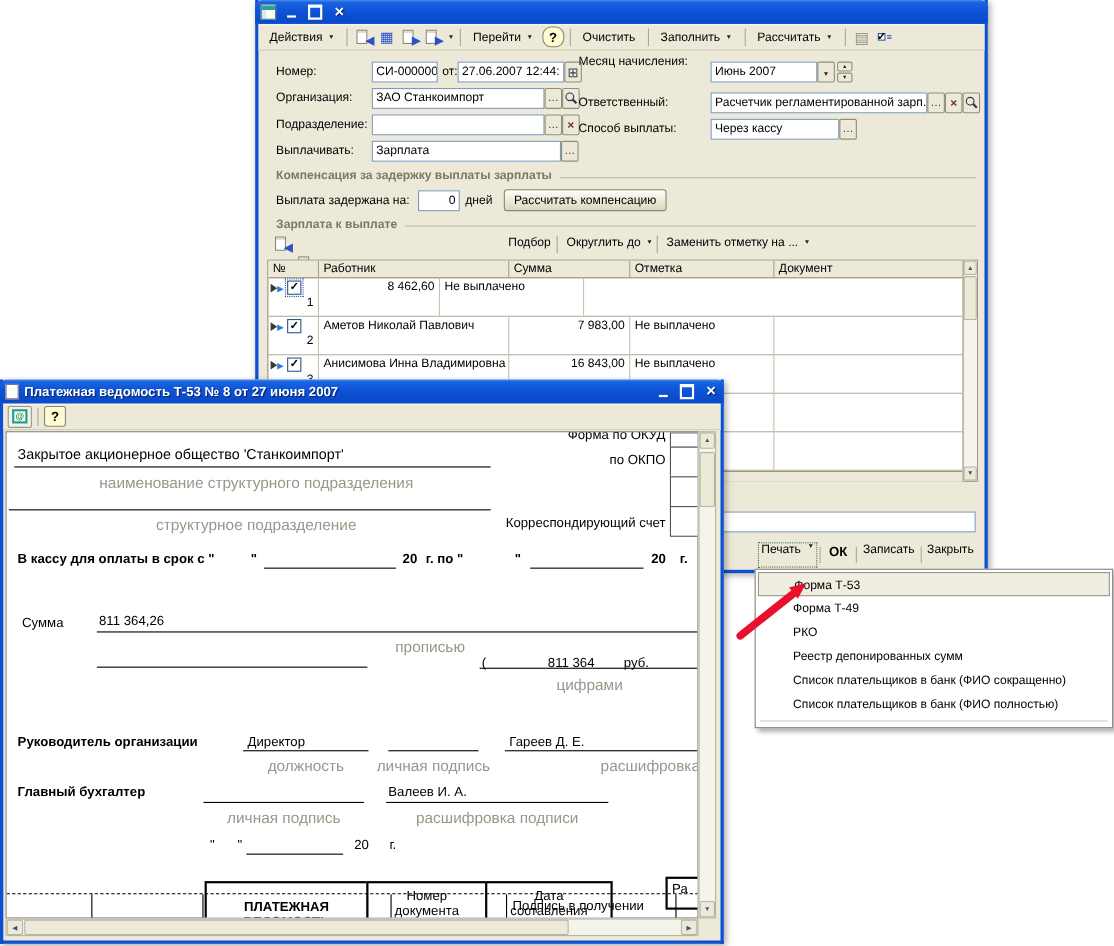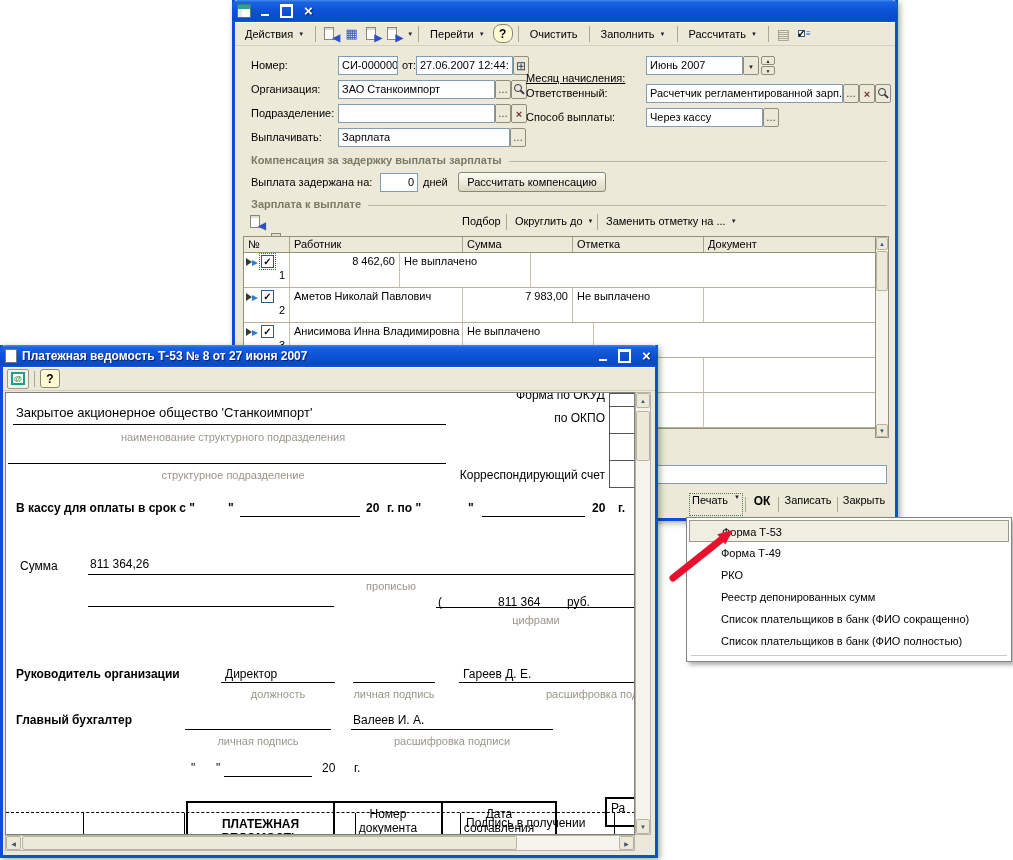--- a/index.html
+++ b/index.html
@@ -100,21 +100,21 @@
   .tfoot { position: absolute; left: 0; right: 13px; top: 191px; height: 10px; background: #ECE9D8; border-top: 1px solid #948F77; }
   .vsb { position: absolute; right: 0; top: 0; bottom: 0; width: 13px; background: #F5F4EC; border-left: 1px solid #948F77; }
   .sbb { position: absolute; left: 0; right: 0; background: #ECE9D8; border: 1px solid #B8B4A2; border-radius: 2px;
     display: flex; align-items: center; justify-content: center; font-size: 6px; color: #44506E; }
   .sbthumb { position: absolute; left: 0; right: 0; background: #ECE9D8; border: 1px solid #B8B4A2; border-radius: 2px; }
 
   
   .sheet { position: absolute; left: 2px; top: 47px; width: 630px; height: 443px; background: #fff;
     border: 1px solid #808080; overflow: hidden; font-size: 12px; }
   .uline { position: absolute; height: 0; border-bottom: 1px solid #000; }
-  .cap { position: absolute; font-size: 11px; color: #9a968a; text-align: center; white-space: nowrap; }
+  .cap { position: absolute; font-size: 14px; color: #9a968a; text-align: center; white-space: nowrap; }
   .ftext { position: absolute; white-space: nowrap; }
   .fbold { font-weight: bold; }
   .ralign { text-align: right; }
   .okbx { position: absolute; left: 603px; width: 27px; background: #fff; border: 1px solid #555; }
   .pcell { position: absolute; border: 2px solid #000; background: #fff; }
   .dashline { position: absolute; height: 0; border-top: 1px dashed #000; }
   .vline { position: absolute; width: 1px; background: #000; }
   .hsb { position: absolute; left: 2px; top: 490px; width: 630px; height: 16px; background: #F5F4EC; border: 1px solid #B8B4A2; }
   .vsb2 { position: absolute; left: 632px; top: 47px; width: 16px; height: 443px; background: #F5F4EC; border: 1px solid #B8B4A2; }
 
@@ -215,21 +215,21 @@
   <span class="sq" style="left:276px; top:104px;">
       <span class="xg"></span>
     </span>
 
   <span class="lbl" style="left:16px; top:131px;">Выплачивать:</span>
   <div class="fld" style="left:103px; top:128px; width:172px;">Зарплата</div>
   <span class="sq" style="left:275px; top:128px;">
       <span class="dots"></span>
     </span>
 
-  <span class="lbl" style="left:291px; top:72px;text-decoration:underline;">Месяц начисления:</span>
+  <span class="lbl" style="left:291px; top:50px;">Месяц начисления:</span>
   <div class="fld" style="left:411px; top:56px; width:97px;">Июнь 2007</div>
   <span class="sq" style="left:508px; top:56px;">
       <span class="dd"></span>
     </span>
   <span class="spin" style="left:526px; top:56px;">
       <div>▲</div>
       <div>▼</div>
     </span>
 
   <span class="lbl" style="left:291px; top:87px;">Ответственный:</span>
@@ -348,20 +348,21 @@
 
     <div class="trow" style="top:86px;">
       <div class="td w-num tdnum">
         <div class="numtop">
             <span class="mk"></span>
             <span class="cb"></span>
           </div>
         <div class="numbot">3</div>
       </div>
       <div class="td w-name">Анисимова Инна Владимировна</div>
+      <div class="td w-sum">16 843,00</div>
       <div class="td w-mark">Не выплачено</div>
       <div class="td w-doc"></div>
     </div>
 
     <div class="trow" style="top:121px;">
       <div class="td w-num"></div>
         <div class="td w-name"></div>
         <div class="td w-sum"></div>
         <div class="td w-mark"></div>
         <div class="td w-doc"></div>

